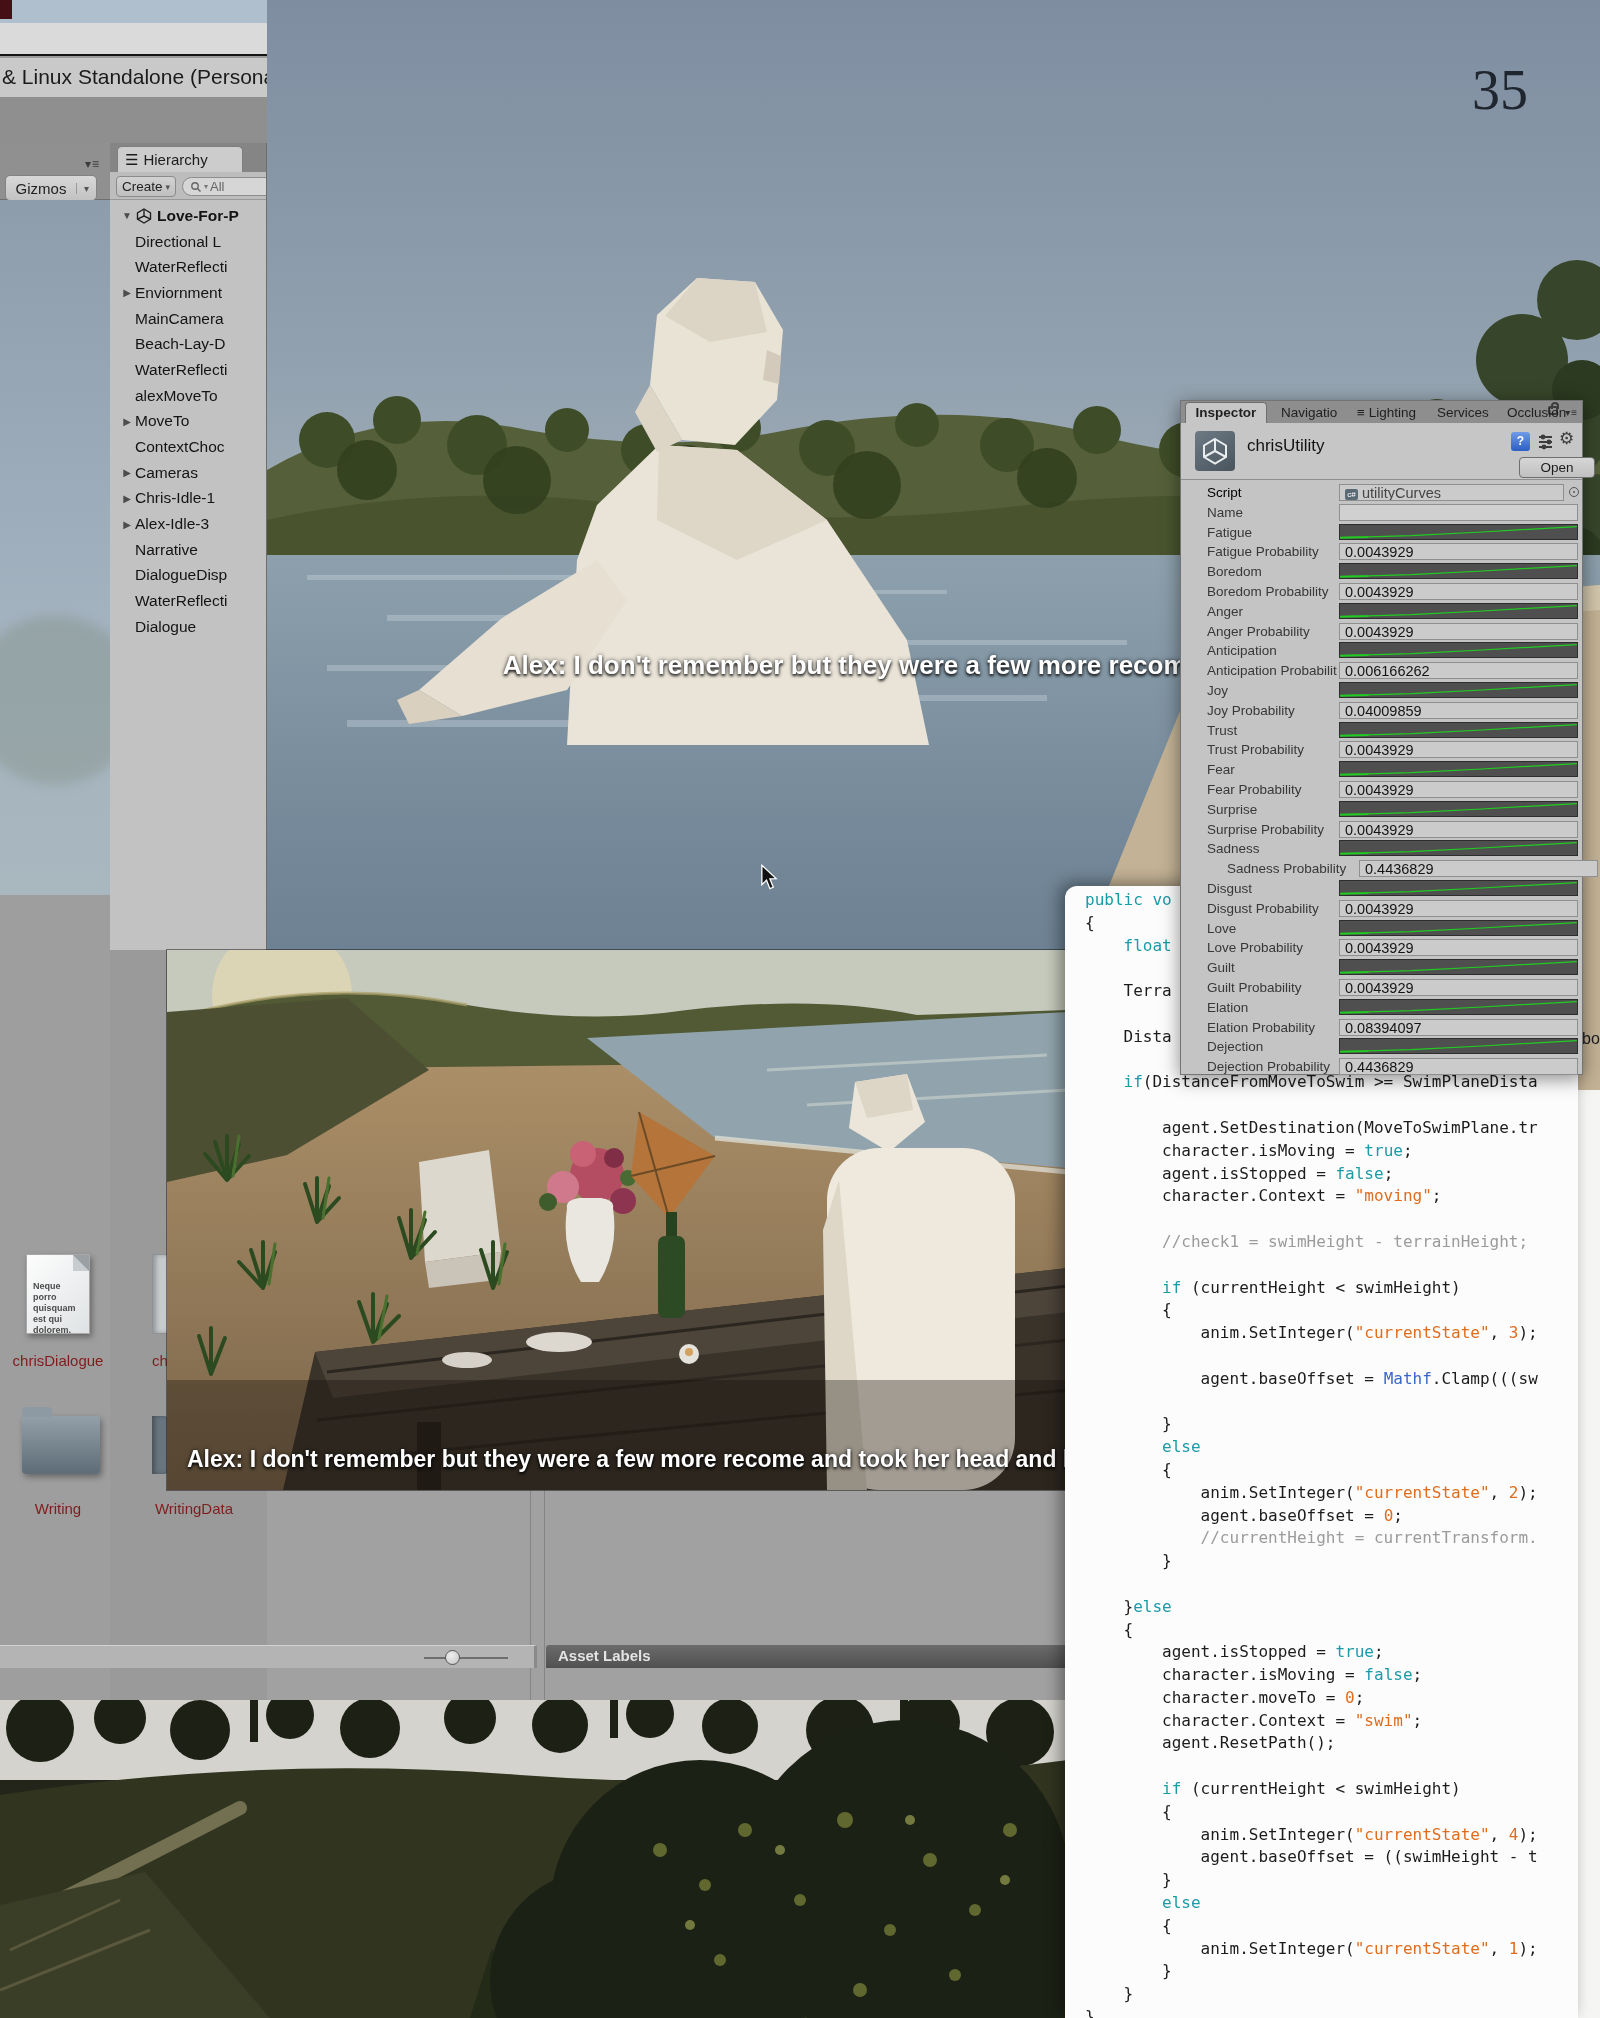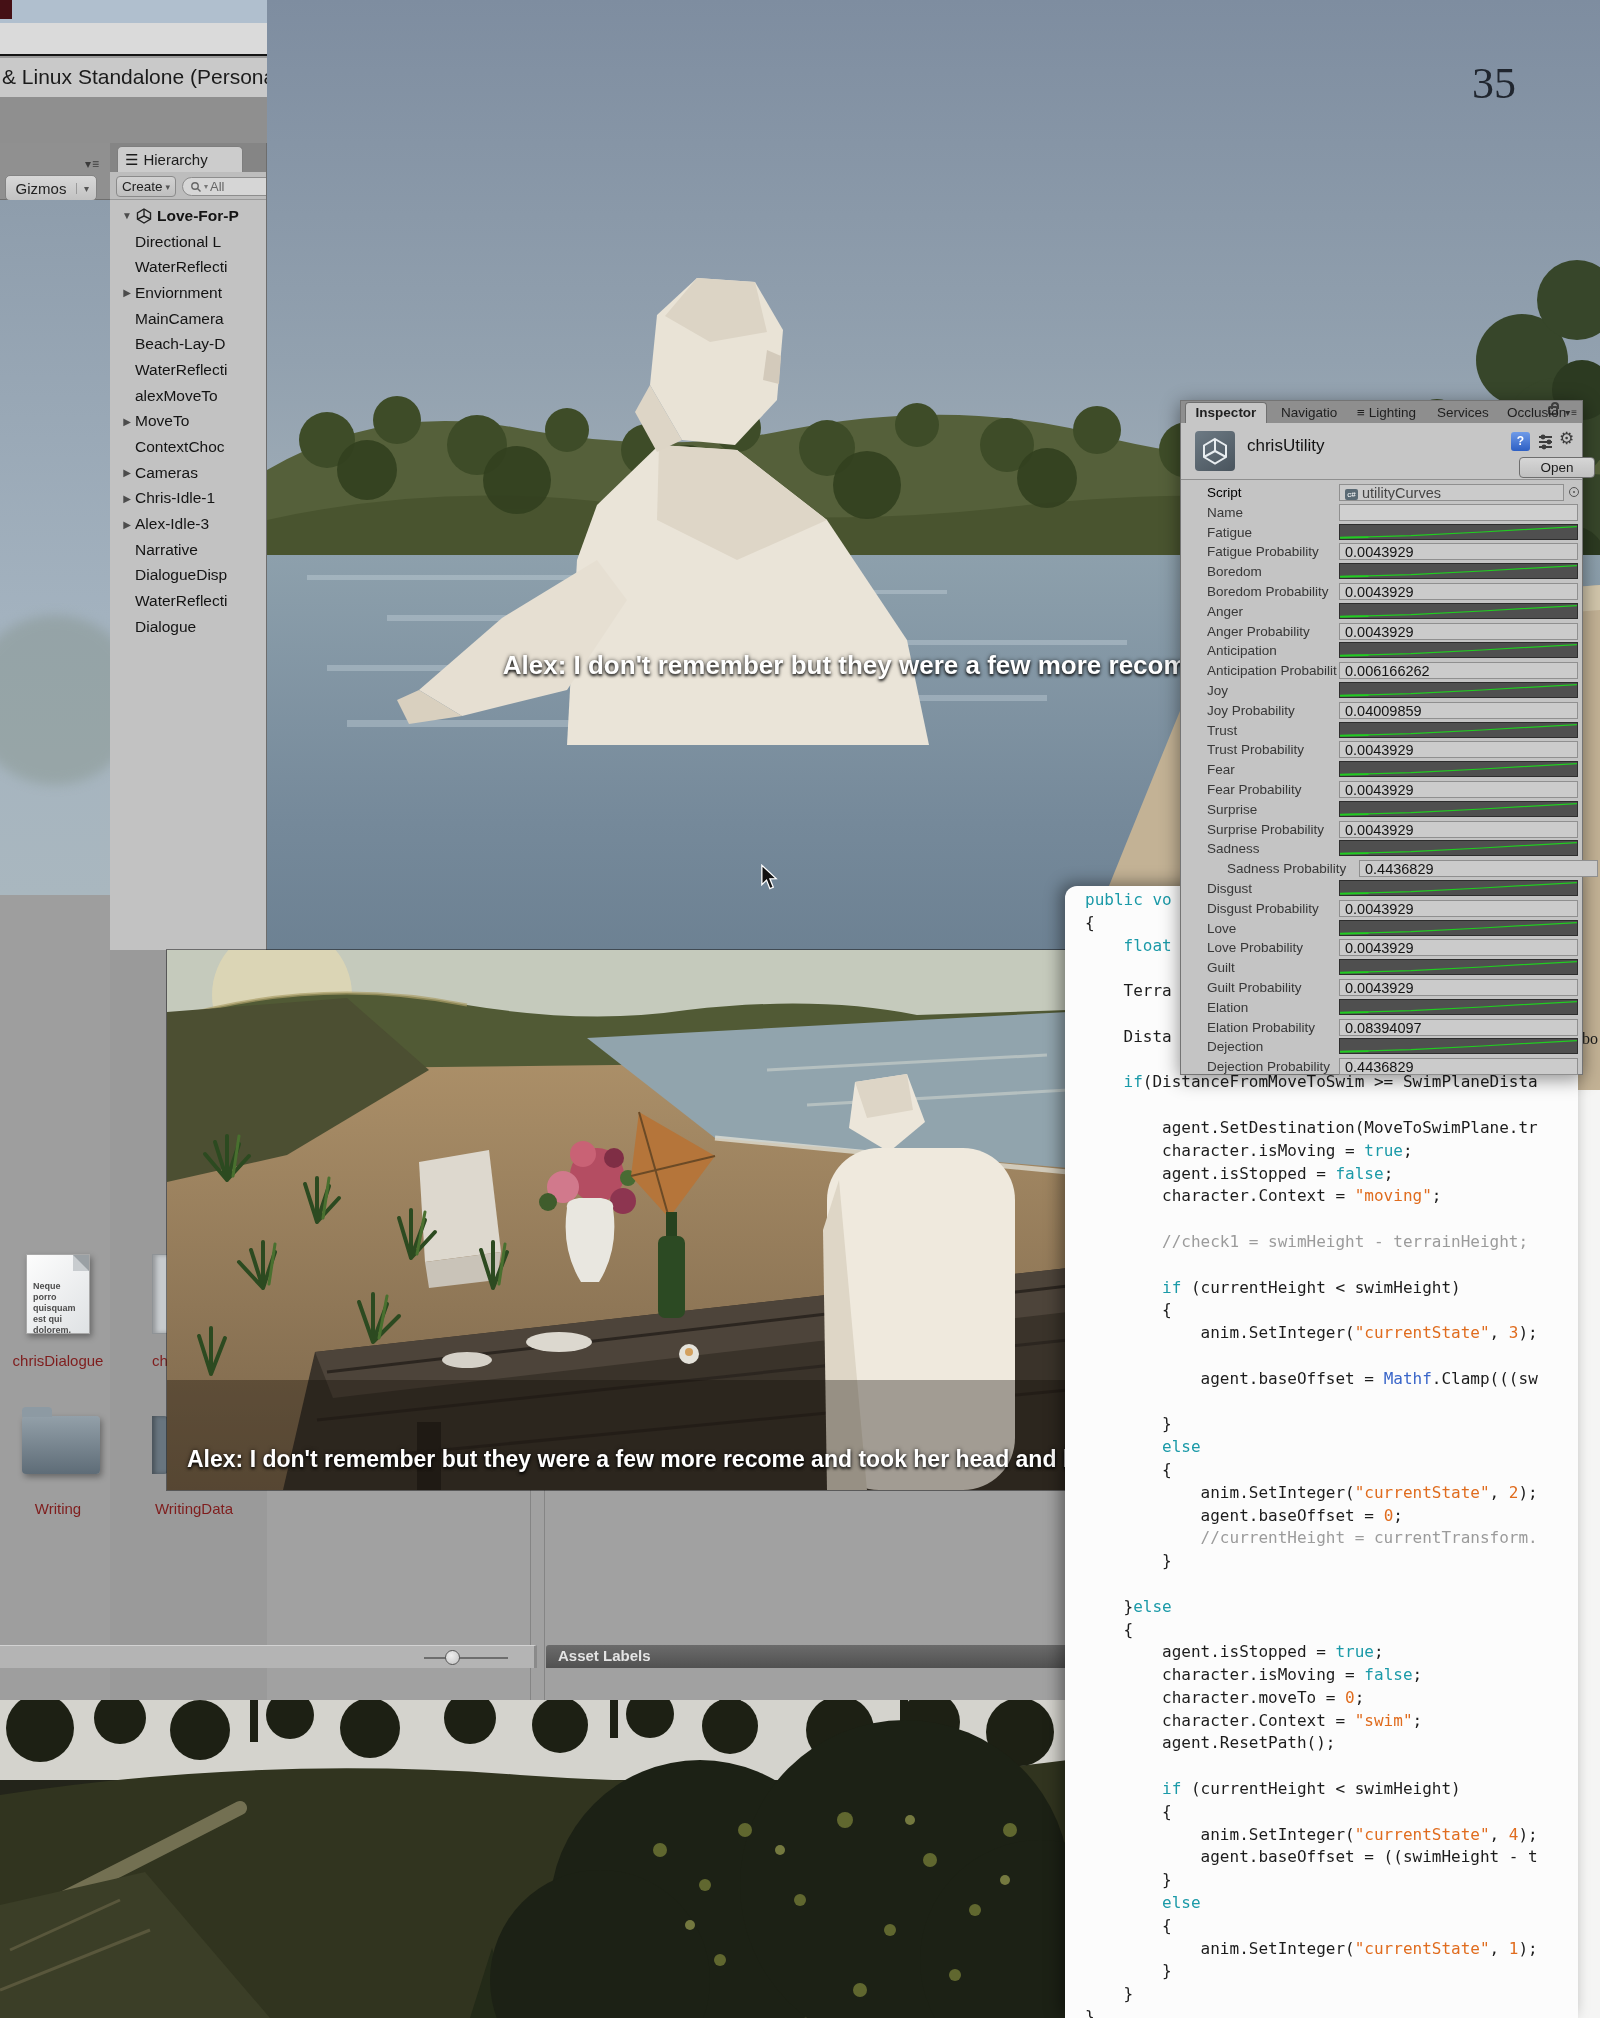--- a/index.html
+++ b/index.html
@@ -74,38 +74,38 @@
   .foldericon{left:22px;top:1416px;width:78px;height:58px;background:linear-gradient(#93a0a9,#5e6c77);border-radius:4px;box-shadow:2px 3px 6px rgba(0,0,0,.35);}
   .foldericon .tab{position:absolute;left:0;top:-9px;width:30px;height:10px;background:#8d9aa3;border-radius:4px 4px 0 0;}
   .foldersliver{left:152px;top:1416px;width:16px;height:58px;background:#68757f;border-radius:0 4px 4px 0;box-shadow:inset 3px 0 4px rgba(0,0,0,.3);}
 
   
   .game-top{left:267px;top:0;width:1333px;height:1090px;overflow:hidden;background:#8695a5;}
   .game-top svg,.game-beach svg,.darkimg svg{position:absolute;left:0;top:0;}
   .subtitle{position:absolute;text-align:center;color:#fff;font-weight:bold;white-space:nowrap;
       text-shadow:0 2px 3px rgba(0,0,0,.85),0 0 4px rgba(0,0,0,.6);}
   .sub-top{left:0;top:650px;width:100%;font-size:26px;}
-  .pagenum{position:absolute;left:1205px;top:58px;font-family:"Liberation Serif",serif;font-size:44px;color:#20262f;text-align:center;}
+  .pagenum{position:absolute;left:1205px;top:58px;font-family:"Liberation Serif",serif;font-size:56px;color:#20262f;text-align:center;}
   .game-beach{left:167px;top:950px;width:901px;height:540px;overflow:hidden;background:#b7a588;outline:1px solid rgba(20,20,20,.5);}
   .sub-beach{left:20px;top:496px;width:1200px;text-align:left;font-size:23px;}
 
   
   .darkimg{left:0;top:1700px;width:1068px;height:318px;overflow:hidden;background:#23241a;}
 
   
   .codewin{left:1065px;top:886px;width:513px;height:1132px;background:#fcfcfc;border-radius:12px 0 0 0;
       box-shadow:-5px -3px 16px rgba(0,0,0,.4);overflow:hidden;}
   .code{position:absolute;left:20px;top:3px;font-family:"DejaVu Sans Mono",monospace;font-size:16px;line-height:22.8px;
       white-space:pre;color:var(--plain,#1c1c1c);}
   .code .k{color:var(--kw,#1b9aa8);}
   .code .s{color:var(--str,#e06c1e);}
   .code .c{color:var(--cmt,#9b9b9b);}
   .code .t{color:var(--typ,#3a66c9);}
   .pagewhite{left:1578px;top:1090px;width:22px;height:928px;background:#f5f5f4;}
-  .codefrag{left:1582px;top:1030px;font-family:Liberation Serif, serif;font-size:16px;color:#1c1c1c;}
+  .codefrag{left:1582px;top:1030px;font-family:Liberation Sans, sans-serif;font-size:16px;color:#1c1c1c;}
 
   
   .insp{left:1180px;top:400px;width:403px;height:675px;background:#c4c4c4;border:1px solid #747474;
       box-shadow:0 4px 18px rgba(0,0,0,.45);}
   .insp-tabband{position:absolute;left:0;top:0;width:100%;height:22px;background:#8e8e8e;overflow:hidden;}
   .itab{position:absolute;top:1px;height:21px;font-size:13.5px;color:#1f1f1f;padding-top:3px;white-space:nowrap;}
   .itab.active{left:4px;width:82px;background:#c6c6c6;border:1px solid #6f6f6f;border-bottom:none;
       border-radius:4px 4px 0 0;text-align:center;font-weight:bold;padding-top:2px;}
   .insp-header{position:absolute;left:0;top:22px;width:100%;height:57px;background:#c6c6c6;border-bottom:1px solid #8f8f8f;padding-left:24px;}
   .ucube{position:absolute;left:14px;top:8px;width:40px;height:40px;border-radius:4px;

